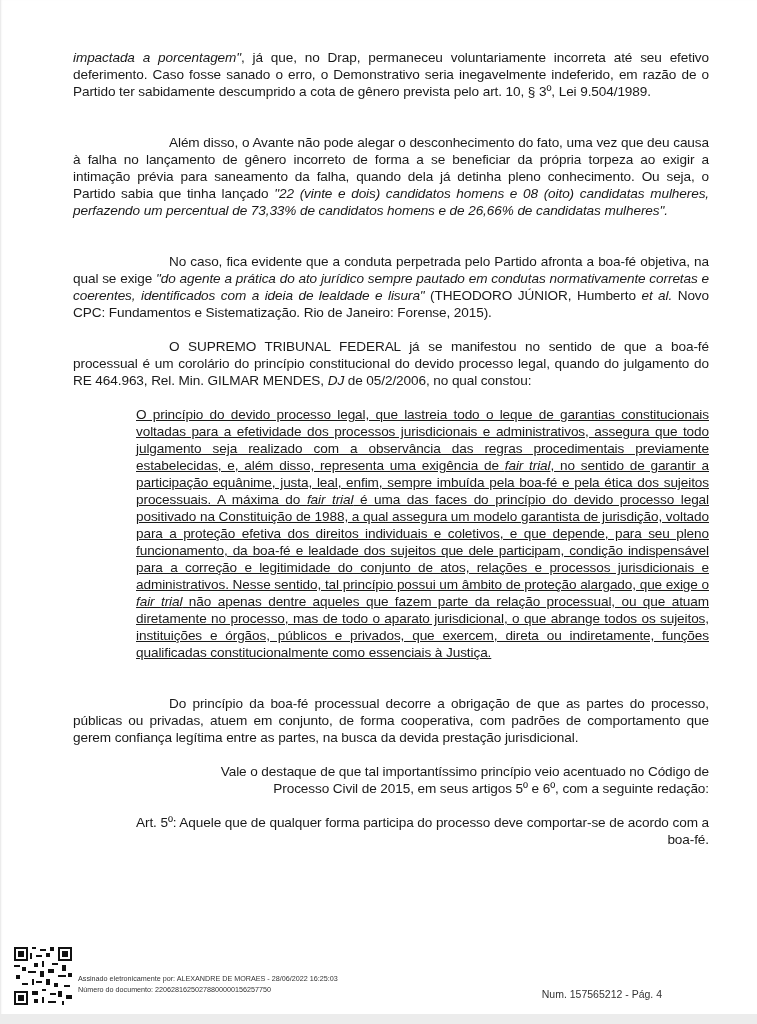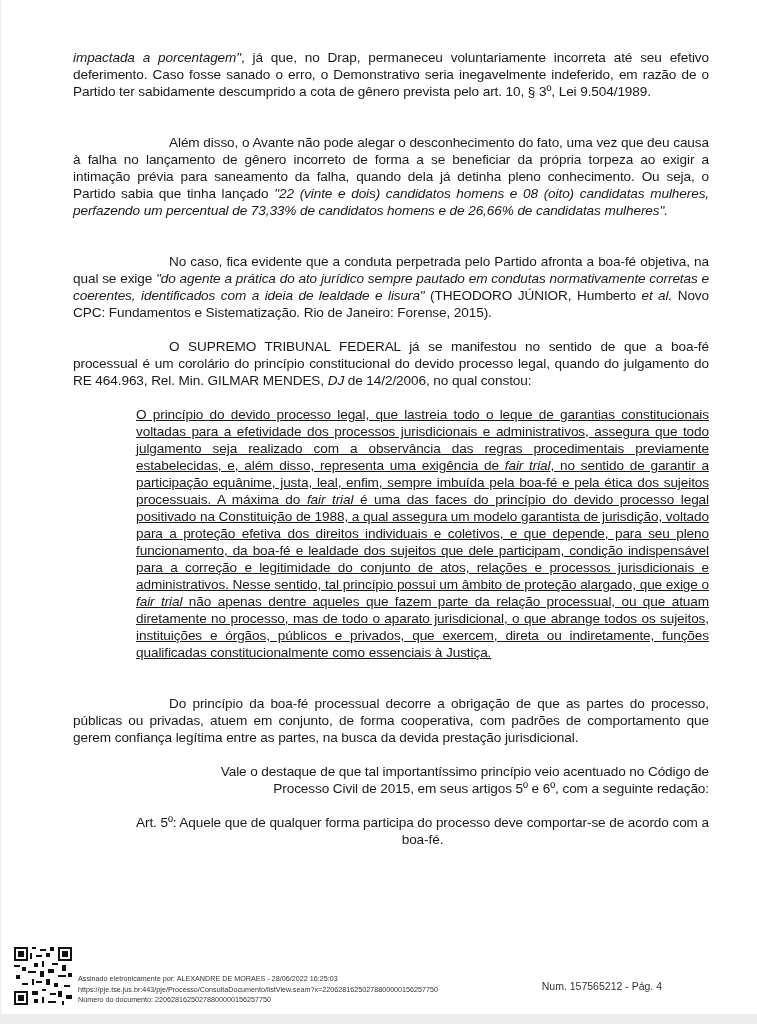--- a/index.html
+++ b/index.html
@@ -20,34 +20,34 @@
     font-size: 13.6px; line-height: 17px; letter-spacing: -0.1px;
   }
   .p { text-align: justify; margin: 0; }
   .p.indent { text-indent: 96px; }
   .p .it { font-style: italic; }
   .gap1 { height: 17px; }
   .gap2 { height: 34px; }
   .quote {
     margin: 0 0 0 63px; width: 573px; text-align: justify; text-decoration: underline;
   }
-  .art { margin: 0 0 0 63px; width: 573px; text-align: center; }
+  .art { margin: 0 0 0 63px; width: 573px; text-align: right; }
   .footer {
     position: absolute; left: 0; top: 940px; width: 682px; height: 74px;
   }
   .qr {
     position: absolute; left: 14px; top: 7px; width: 58px; height: 58px;
   }
   .sig-lines {
     position: absolute; left: 78px; top: 34px;
     font-size: 7.2px; line-height: 10.5px; color: #333;
     white-space: nowrap;
   }
   .page-num {
-    position: absolute; right: 20px; top: 40px;
+    position: absolute; right: 20px; top: 48px;
     font-size: 10.5px; color: #333; white-space: nowrap;
   }
   .bottom-bar {
     position: absolute; left: 0; top: 1014px; width: 757px; height: 10px;
     background: #ececec;
   }
 </style>
 </head>
 <body>
 
@@ -59,21 +59,21 @@
     <div class="gap2"></div>
 
     <p class="p indent"><span>Além disso, o Avante não pode alegar o desconhecimento do fato, uma vez que deu causa à falha no lançamento de gênero incorreto de forma a se beneficiar da própria torpeza ao exigir a intimação prévia para saneamento da falha, quando dela já detinha pleno conhecimento. Ou seja, o Partido sabia que tinha lançado </span><span class="it">"22 (vinte e dois) candidatos homens e 08 (oito) candidatas mulheres, perfazendo um percentual de 73,33% de candidatos homens e de 26,66% de candidatas mulheres".</span></p>
 
     <div class="gap2"></div>
 
     <p class="p indent"><span>No caso, fica evidente que a conduta perpetrada pelo Partido afronta a boa-fé objetiva, na qual se exige </span><span class="it">"do agente a prática do ato jurídico sempre pautado em condutas normativamente corretas e coerentes, identificados com a ideia de lealdade e lisura"</span><span> (THEODORO JÚNIOR, Humberto </span><span class="it">et al.</span><span> Novo CPC: Fundamentos e Sistematização. Rio de Janeiro: Forense, 2015).</span></p>
 
     <div class="gap1"></div>
 
-    <p class="p indent"><span>O SUPREMO TRIBUNAL FEDERAL já se manifestou no sentido de que a boa-fé processual é um corolário do princípio constitucional do devido processo legal, quando do julgamento do RE 464.963, Rel. Min. GILMAR MENDES, </span><span class="it">DJ</span><span> de 14/2/2006, no qual constou:</span></p>
+    <p class="p indent"><span>O SUPREMO TRIBUNAL FEDERAL já se manifestou no sentido de que a boa-fé processual é um corolário do princípio constitucional do devido processo legal, quando do julgamento do RE 464.963, Rel. Min. GILMAR MENDES, </span><span class="it">DJ</span><span> de 05/2/2006, no qual constou:</span></p>
 
     <div class="gap1"></div>
 
     <p class="p quote"><span>O princípio do devido processo legal, que lastreia todo o leque de garantias constitucionais voltadas para a efetividade dos processos jurisdicionais e administrativos, assegura que todo julgamento seja realizado com a observância das regras procedimentais previamente estabelecidas, e, além disso, representa uma exigência de </span><span class="it">fair trial</span><span>, no sentido de garantir a participação equânime, justa, leal, enfim, sempre imbuída pela boa-fé e pela ética dos sujeitos processuais. A máxima do </span><span class="it">fair trial</span><span> é uma das faces do princípio do devido processo legal positivado na Constituição de 1988, a qual assegura um modelo garantista de jurisdição, voltado para a proteção efetiva dos direitos individuais e coletivos, e que depende, para seu pleno funcionamento, da boa-fé e lealdade dos sujeitos que dele participam, condição indispensável para a correção e legitimidade do conjunto de atos, relações e processos jurisdicionais e administrativos. Nesse sentido, tal princípio possui um âmbito de proteção alargado, que exige o </span><span class="it">fair trial</span><span> não apenas dentre aqueles que fazem parte da relação processual, ou que atuam diretamente no processo, mas de todo o aparato jurisdicional, o que abrange todos os sujeitos, instituições e órgãos, públicos e privados, que exercem, direta ou indiretamente, funções qualificadas constitucionalmente como essenciais à Justiça.</span></p>
 
     <div class="gap2"></div>
 
     <p class="p indent"><span>Do princípio da boa-fé processual decorre a obrigação de que as partes do processo, públicas ou privadas, atuem em conjunto, de forma cooperativa, com padrões de comportamento que gerem confiança legítima entre as partes, na busca da devida prestação jurisdicional.</span></p>
 
     <div class="gap1"></div>
@@ -128,19 +128,18 @@
         <rect x="22" y="22" width="2" height="3"></rect>
           <rect x="26" y="24" width="3" height="2"></rect>
           <rect x="10" y="26" width="2" height="2"></rect>
         <rect x="14" y="25" width="1" height="3"></rect>
           <rect x="17" y="27" width="4" height="1"></rect>
           <rect x="24" y="27" width="1" height="2"></rect>
       </g>
     </svg>
     <div class="sig-lines">
       <div>Assinado eletronicamente por: ALEXANDRE DE MORAES - 28/06/2022 16:25:03</div>
-      <div>https://pje.tse.jus.br:443/pje/Processo/ConsultaDocumento/listView.seam?x=22062816250278800000156257750</div>
       <div>Número do documento: 22062816250278800000156257750</div>
     </div>
     <div class="page-num">Num. 157565212 - Pág. 4</div>
   </div>
   <div class="bottom-bar"></div>
 </div>
 
 </body></html>

